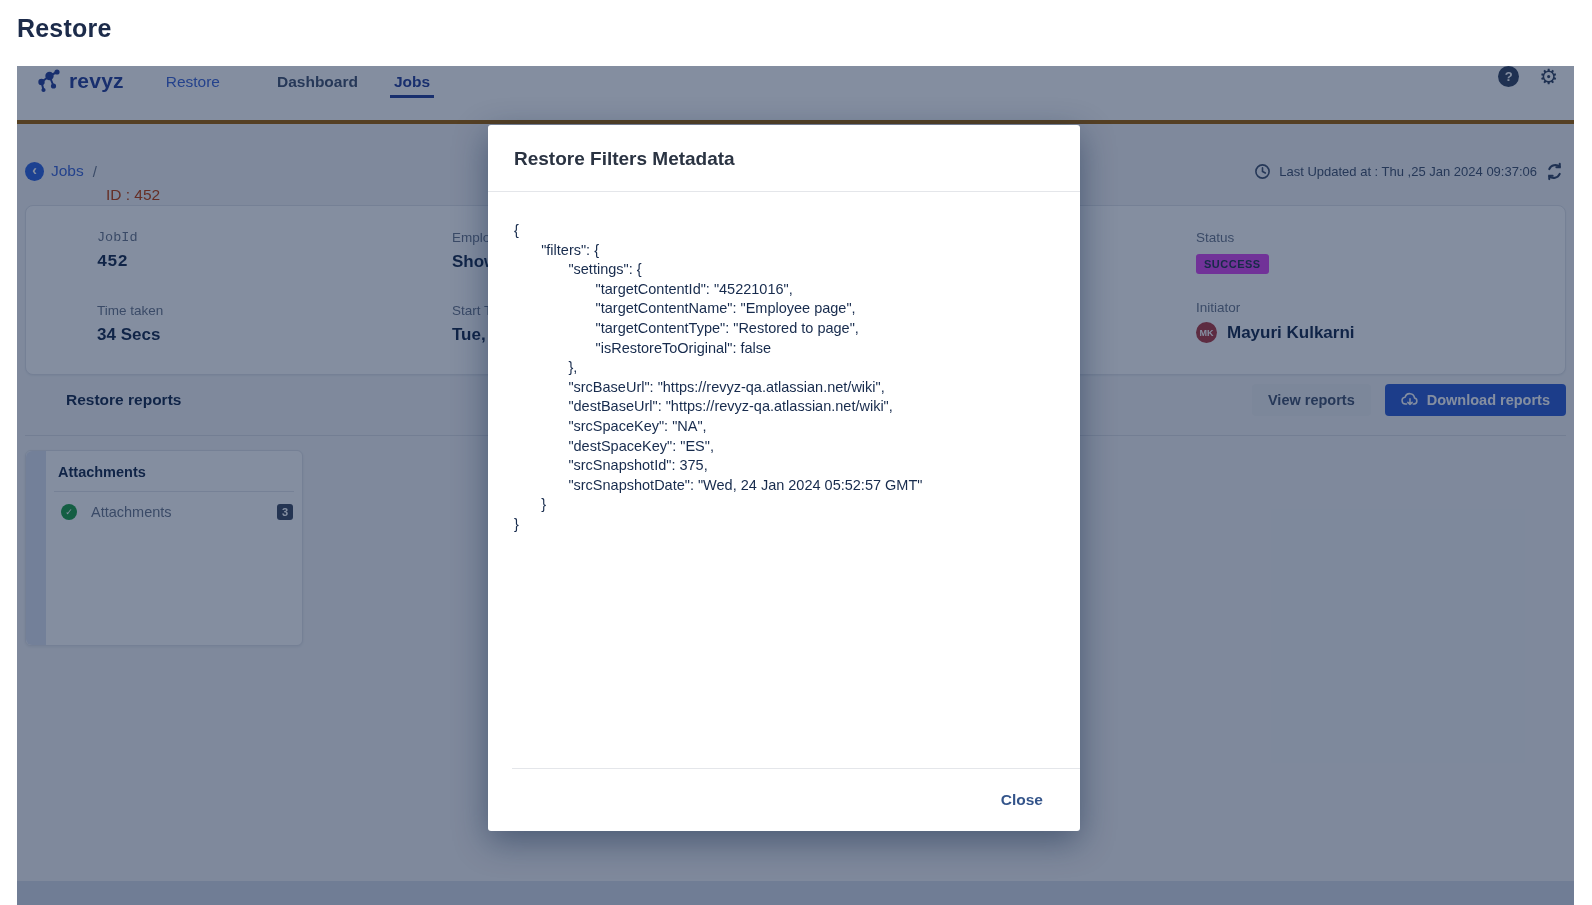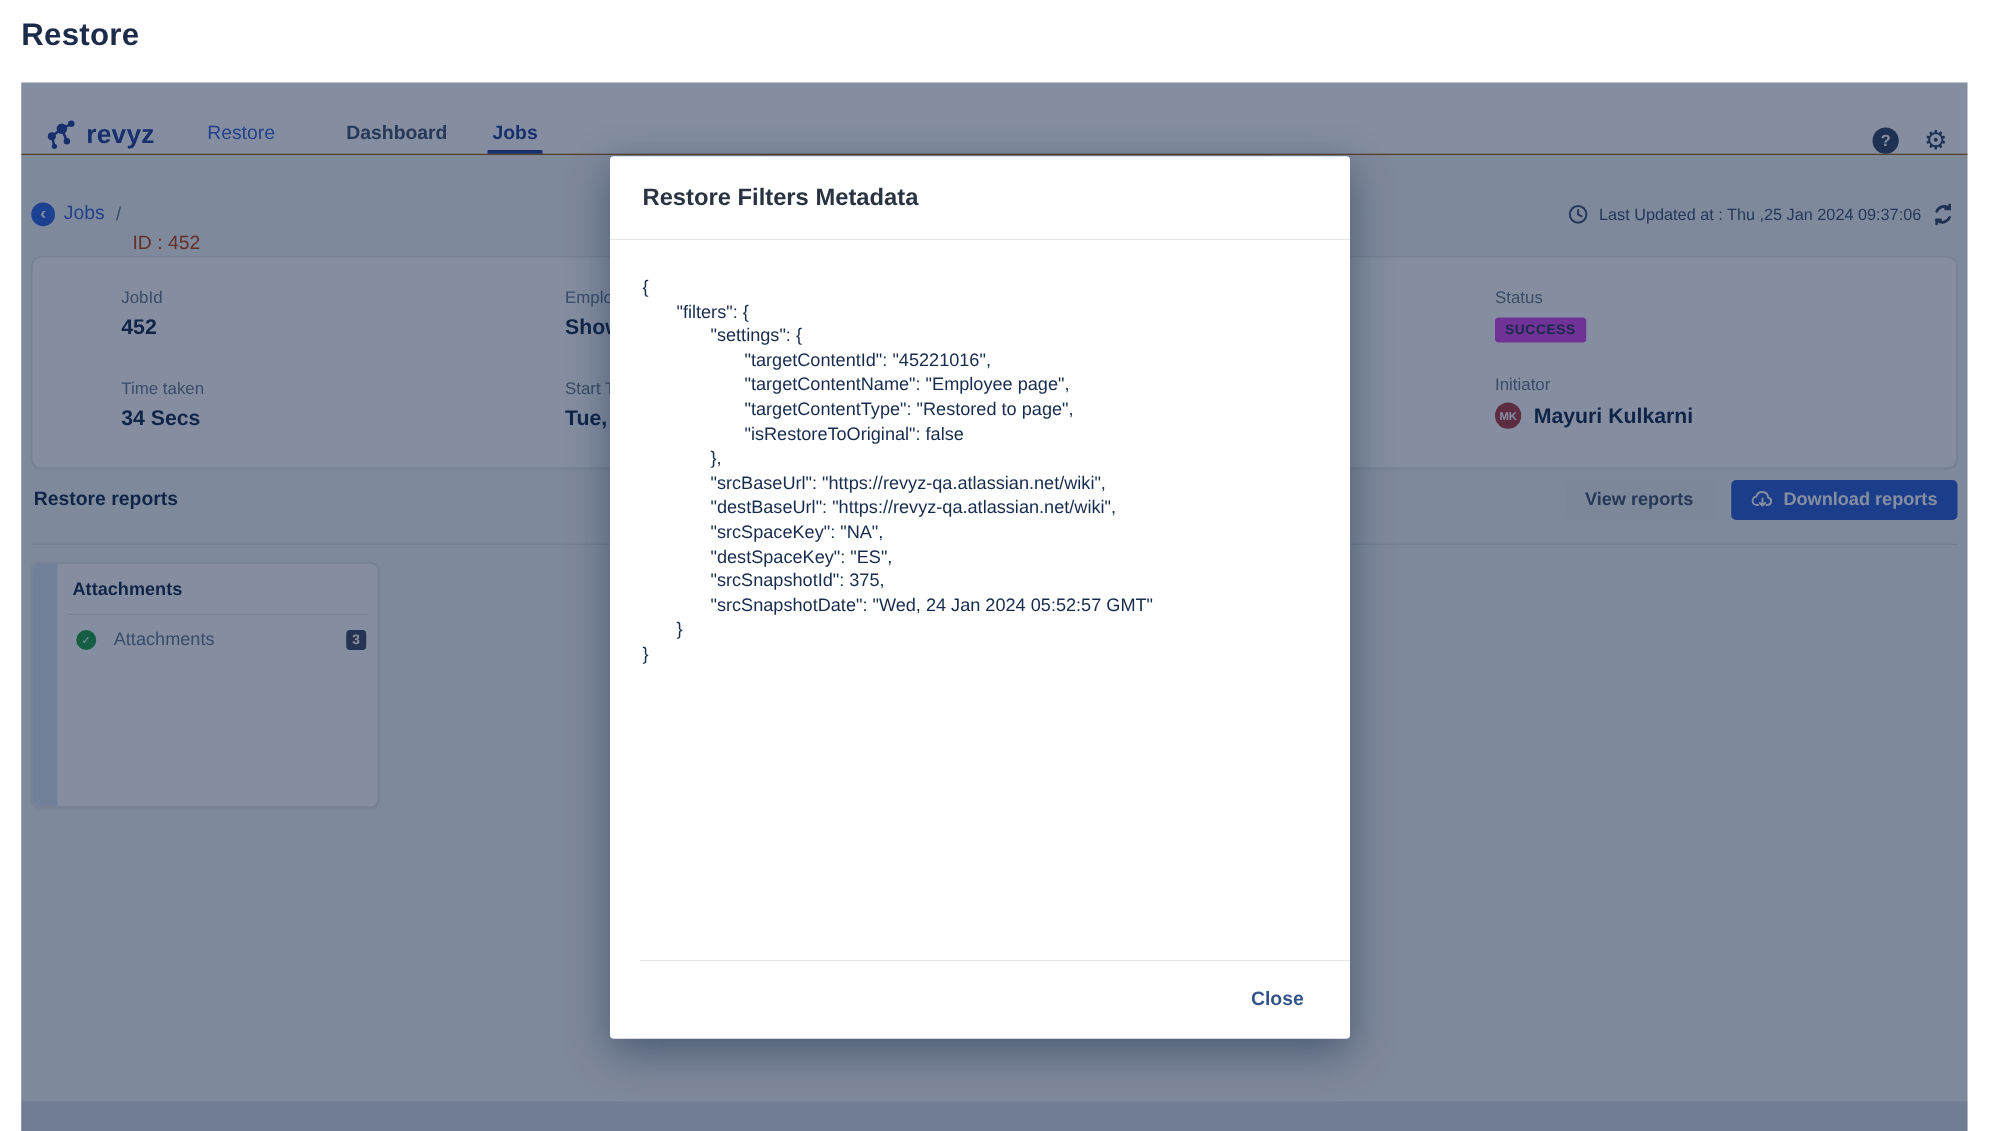--- a/index.html
+++ b/index.html
@@ -12,22 +12,22 @@
     position:absolute; left:17px; top:14px;
     font-size:25px; font-weight:600; color:#1c2b4a; letter-spacing:.2px;
   }
   
   .app {
     position:absolute; left:17px; top:66px; width:1557px; height:839px;
     background:#f4f5f7;
   }
   .nav {
     position:absolute; left:0; top:0; right:0; height:58px;
-    background:#ffffff; border-bottom:1px solid #a16207;
-    display:flex; align-items:flex-end; padding:0 16px;
+    background:#ffffff; border-bottom:4px solid #a16207;
+    display:flex; align-items:flex-start; padding:0 16px;
   }
   .brand { display:flex; align-items:center; gap:6px; cursor:pointer; }
   .brand-text { font-size:21px; font-weight:700; color:#27409b; letter-spacing:.2px; }
   .nav-items { display:flex; align-items:stretch; margin-left:24px; }
   .nav-item {
     display:flex; align-items:center; padding:0 4px; margin:0 14px;
     font-size:15.5px; font-weight:600; color:#42526e; cursor:pointer;
     border-bottom:3px solid transparent; border-top:3px solid transparent;
   }
   .nav-item.link { color:#3e66d6; font-weight:400; }
@@ -62,42 +62,42 @@
   .refresh-icon { cursor:pointer; }
   
   .job-card {
     position:absolute; left:8px; top:139px; width:1541px; height:170px;
     background:#ffffff; border:1px solid #e0e2e8; border-radius:8px;
     box-shadow:0 1px 2px rgba(9,30,66,.06);
   }
   .field { position:absolute; }
   .field .lbl { font-size:13.5px; color:#6b778c; margin-bottom:7px; }
   .field .val { font-size:17px; font-weight:700; color:#172b4d; }
-  .f-jobid   { left:71px;   top:24px; }
+  .f-jobid   { left:71px;   top:24px;font-family:Liberation Mono, monospace; }
   .f-filters { left:426px;  top:24px; }
   .f-status  { left:1170px; top:24px; }
   .f-time    { left:71px;   top:97px; }
   .f-start   { left:426px;  top:97px; }
   .f-init    { left:1170px; top:94px; }
   .status-badge {
     display:inline-block; background:#d946ef; color:#24384f;
     font-size:11px; font-weight:700; letter-spacing:.5px;
     padding:4px 8px; border-radius:3px; margin-top:2px;
   }
   .init-line { display:flex; align-items:center; gap:10px; margin-top:3px; }
   .avatar {
     width:21px; height:21px; border-radius:50%; background:#b13a41; color:#fff;
     font-size:9px; font-weight:700; display:flex; align-items:center; justify-content:center;
   }
   
   .reports-row {
     position:absolute; left:10px; right:8px; top:317px; height:33px;
     display:flex; align-items:center;
   }
-  .section-heading { font-size:15.5px; font-weight:700; color:#172b4d; }
+  .section-heading { font-size:15.5px; font-weight:700; color:#172b4d;margin-left:39px; }
   .btns { margin-left:auto; display:flex; align-items:center; gap:14px; }
   .btn {
     height:32px; border-radius:4px; border:none; cursor:pointer;
     font-family:inherit; font-size:14.5px; font-weight:600;
     display:flex; align-items:center; gap:8px; padding:0 16px;justify-content:flex-end;
   }
   .btn-secondary { background:#eef0f3; color:#42526e; }
   .btn-primary   { background:#2f5dd3; color:#ffffff; }
   .section-divider {
     position:absolute; left:8px; right:8px; top:369px; height:1px; background:#dcdfe5;

